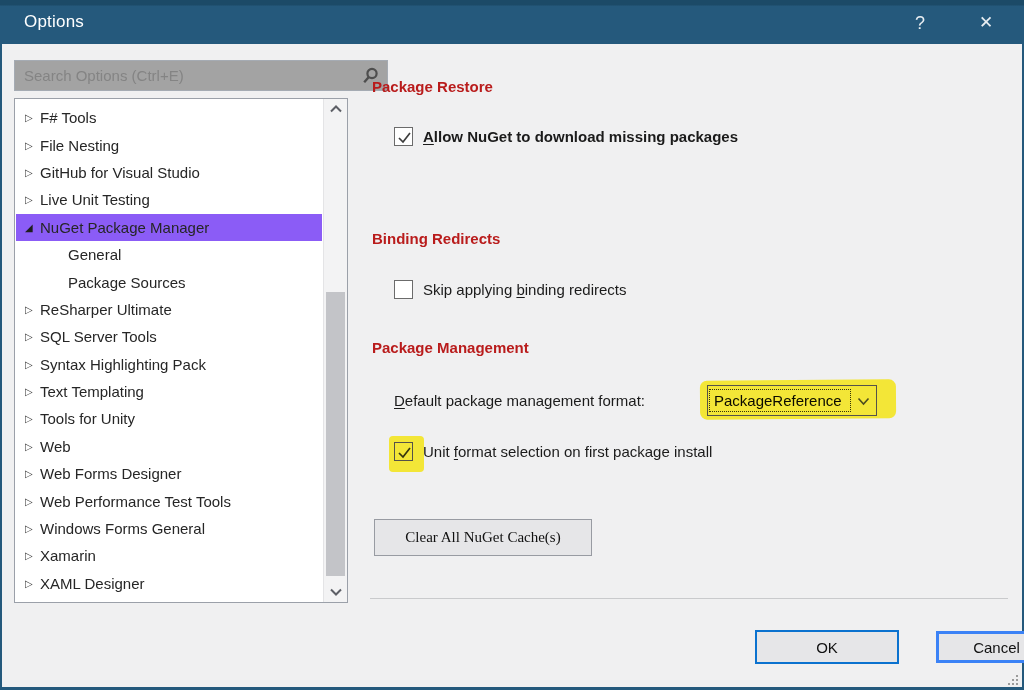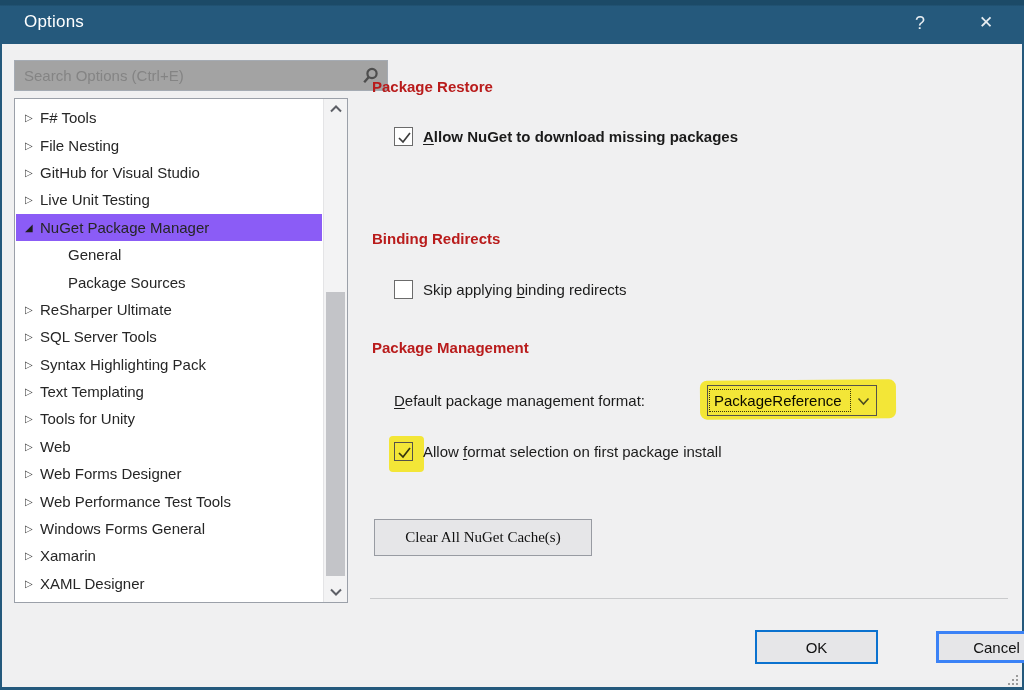--- a/index.html
+++ b/index.html
@@ -78,21 +78,21 @@
   }
   #combo-arrow { width:26px; text-align:center; }
   
   .push-button {
     position:absolute; background:#e6e6e8; border:1px solid #989ba2;
     font:15px "Liberation Sans","DejaVu Sans",sans-serif; color:#111;
     display:flex; align-items:center; justify-content:center; cursor:default;
   }
   #clear-cache-btn { left:372px; top:519px; width:218px; height:37px;font-family:Liberation Serif, serif; }
   #separator { position:absolute; left:368px; top:598px; width:638px; height:1px; background:#c9cacc; }
-  #ok-btn { left:753px; top:630px; width:123px; height:34px; border:2px solid #0b72cf; }
+  #ok-btn { left:753px; top:630px; width:144px; height:34px; border:2px solid #0b72cf; }
   #cancel-btn { left:934px; top:631px; width:121px; height:32px; border:3px solid #3b82f6; }
   
   #resize-grip { position:absolute; right:4px; bottom:2px; width:13px; height:13px; }
   #resize-grip i { position:absolute; width:2px; height:2px; background:#9b9b9b; }
 </style>
 </head>
 <body>
 
 <div id="window">
 
@@ -235,21 +235,21 @@
     </span>
   </div>
 
   <div id="marker-check" class="marker"></div>
   <div class="opt-row" style="left:392px; top:442px;">
     <span class="checkbox no-fill" style="border-color:#55524a;">
       <svg width="17" height="17" viewBox="0 0 17 17">
           <polyline points="3,9 7,13 14,4" fill="none" stroke="#35350f" stroke-width="1.7"></polyline>
         </svg>
     </span>
-    <span class="opt-label"><span>Allow </span><span class="accel">f</span><span>ormat selection on first package install</span></span>
+    <span class="opt-label"><span>Unit </span><span class="accel">f</span><span>ormat selection on first package install</span></span>
   </div>
 
   <button id="clear-cache-btn" class="push-button">Clear All NuGet Cache(s)</button>
 
   <div id="separator"></div>
 
   <button id="ok-btn" class="push-button">OK</button>
   <button id="cancel-btn" class="push-button">Cancel</button>
 
   <div id="resize-grip">

